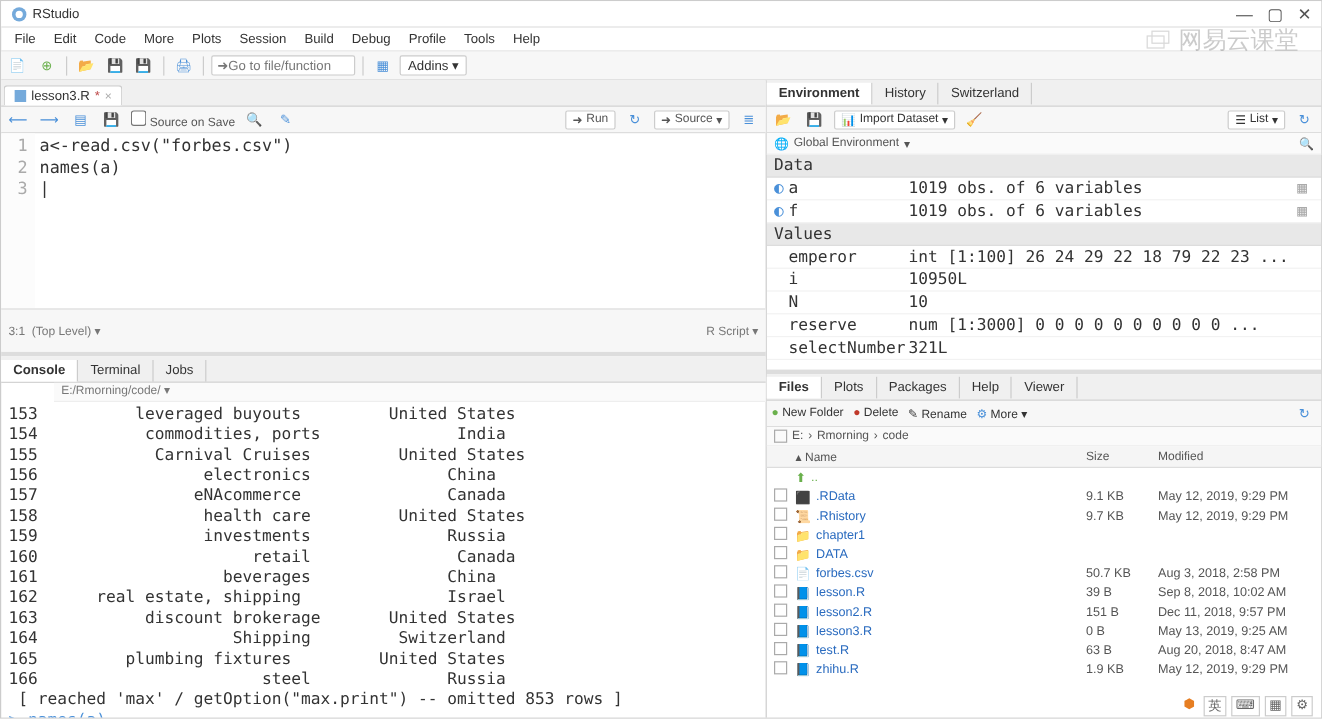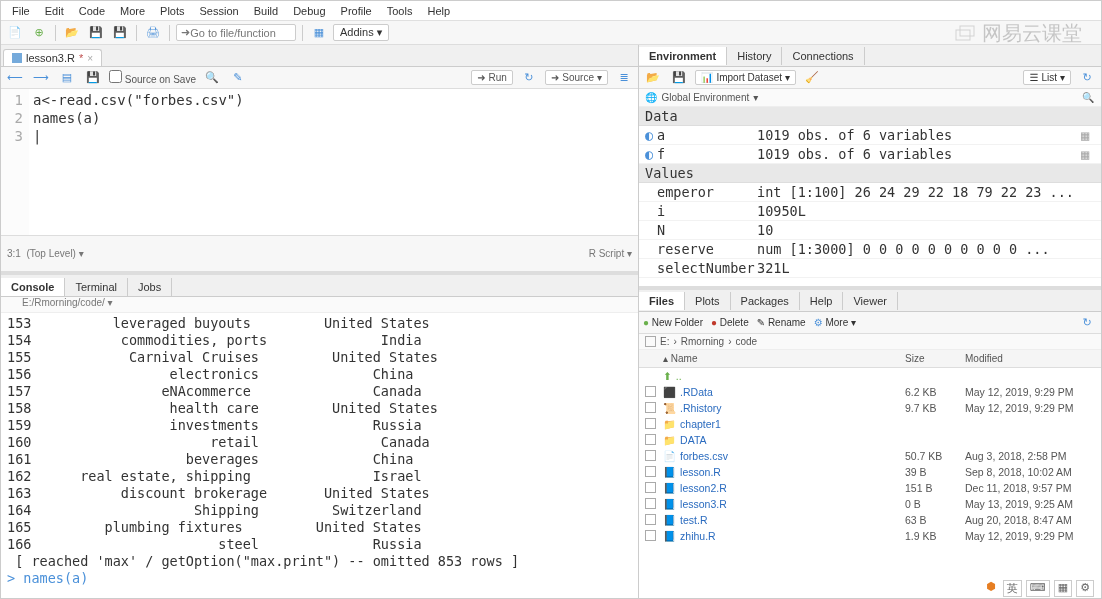--- a/index.html
+++ b/index.html
@@ -28,21 +28,21 @@
 .source-tb .spacer { flex: 1; }
 .run-btn { display: inline-flex; align-items: center; gap: 3px; padding: 1px 5px; border: 1px solid #ccc; border-radius: 2px; background: #fff; cursor: pointer; }
 .code-area { flex: 1; display: flex; font-family: 'Lucida Console', Consolas, monospace; font-size: 14px; line-height: 18px; overflow: hidden; }
 .gutter { width: 28px; text-align: right; padding: 2px 6px 2px 0; color: #aaa; background: #fcfcfc; }
 .codelines { padding: 2px 4px; white-space: pre; }
 .srcstat { display: flex; align-items: center; height: 36px; padding: 0 6px; font-size: 10px; color: #777; background: #f7f7f7; border-top: 1px solid #ddd; justify-content: space-between; }
 .console-pane { flex: 1; display: flex; flex-direction: column; min-height: 0; }
 .console-tabs { display: flex; align-items: flex-end; height: 22px; background: #f0f0f0; border-bottom: 1px solid #ccc; }
 .ptab { padding: 3px 10px; font-size: 11px; border-right: 1px solid #ccc; cursor: pointer; }
 .ptab.active { background: #fff; font-weight: bold; }
-.console-path { height: 16px; padding: 0 21px; font-size: 10px; color: #777; background: #fafafa; border-bottom: 1px solid #eee; }
+.console-path { height: 16px; padding: 0 6px; font-size: 10px; color: #777; background: #fafafa; border-bottom: 1px solid #eee; margin-left: 44px; }
 .console-out { flex: 1; padding: 2px 6px; font-family: 'Lucida Console', Consolas, monospace; font-size: 13.5px; line-height: 17px; white-space: pre; overflow: hidden; color: #333; }
 .console-out .prompt { color: #4a90d9; }
 .rtabs { display: flex; align-items: center; height: 22px; background: #f0f0f0; border-bottom: 1px solid #ccc; }
 .env-tb { display: flex; align-items: center; height: 22px; padding: 0 4px; gap: 6px; background: #f7f7f7; border-bottom: 1px solid #ddd; font-size: 10px; }
 .env-scope { height: 18px; display: flex; align-items: center; padding: 0 6px; gap: 4px; font-size: 10px; color: #555; background: #fafafa; border-bottom: 1px solid #eee; }
 .env-table { flex: 1; overflow: auto; font-family: 'Lucida Console', Consolas, monospace; font-size: 13.5px; }
 .env-hdr { background: #e8e8e8; padding: 1px 6px; font-weight: normal; color: #333; border-bottom: 1px solid #ddd; }
 .env-row { display: flex; padding: 0 6px; border-bottom: 1px solid #f2f2f2; line-height: 18px; }
 .env-row .exp { width: 12px; color: #4a90d9; cursor: pointer; }
 .env-row .nm { flex: 0 0 100px; }
@@ -66,20 +66,34 @@
 .cb { width: 11px; height: 11px; border: 1px solid #aaa; display: inline-block; }
 .watermark { position: absolute; top: 20px; right: 20px; opacity: 0.25; font-size: 20px; color: #333; }
 .watermark svg { vertical-align: middle; }
 .footer-ime { position: absolute; bottom: 2px; right: 8px; display: flex; gap: 4px; font-size: 11px; }
 .footer-ime span { border: 1px solid #ccc; padding: 0 3px; color: #666; }
 </style>
 </head>
 <body>
 
 <div class="window">
+  <div class="titlebar">
+    <div class="titlebar-left">
+      <svg width="14" height="14">
+          <circle cx="7" cy="7" r="6" fill="#75aadb"></circle>
+          <circle cx="7" cy="7" r="3" fill="#fff"></circle>
+        </svg>
+      <span>RStudio</span>
+    </div>
+    <div class="titlebar-controls">
+      <span>—</span>
+      <span>▢</span>
+      <span>✕</span>
+    </div>
+  </div>
 
   <div class="menubar">
     <span>File</span>
     <span>Edit</span>
     <span>Code</span>
     <span>More</span>
     <span>Plots</span>
     <span>Session</span>
     <span>Build</span>
     <span>Debug</span>
@@ -171,21 +185,21 @@
 
  |</div>
       </div>
     </div>
 
     <div class="right">
       <div class="top-right">
         <div class="rtabs">
           <div class="ptab active">Environment</div>
           <div class="ptab">History</div>
-          <div class="ptab">Connections</div>
+          <div class="ptab">Switzerland</div>
         </div>
         <div class="env-tb">
           <span class="tb-btn">📂</span>
           <span class="tb-btn">💾</span>
           <span class="run-btn">📊 <span>Import Dataset</span> ▾</span>
           <span class="tb-btn">🧹</span>
           <div style="flex:1"></div>
           <span class="run-btn">☰ <span>List</span> ▾</span>
           <span class="tb-btn">↻</span>
         </div>
@@ -271,21 +285,21 @@
               <div class="c3"></div>
               <div class="c4"></div>
             </div>
           <div id="file-rows">
               <div class="frow">
                 <div class="c1"><span class="cb"></span></div>
                 <div class="c2">
                   <span>⬛</span>
                   <span>.RData</span>
                 </div>
-                <div class="c3">6.2 KB</div>
+                <div class="c3">9.1 KB</div>
                 <div class="c4">May 12, 2019, 9:29 PM</div>
               </div>
               <div class="frow">
                 <div class="c1"><span class="cb"></span></div>
                 <div class="c2">
                   <span>📜</span>
                   <span>.Rhistory</span>
                 </div>
                 <div class="c3">9.7 KB</div>
                 <div class="c4">May 12, 2019, 9:29 PM</div>

